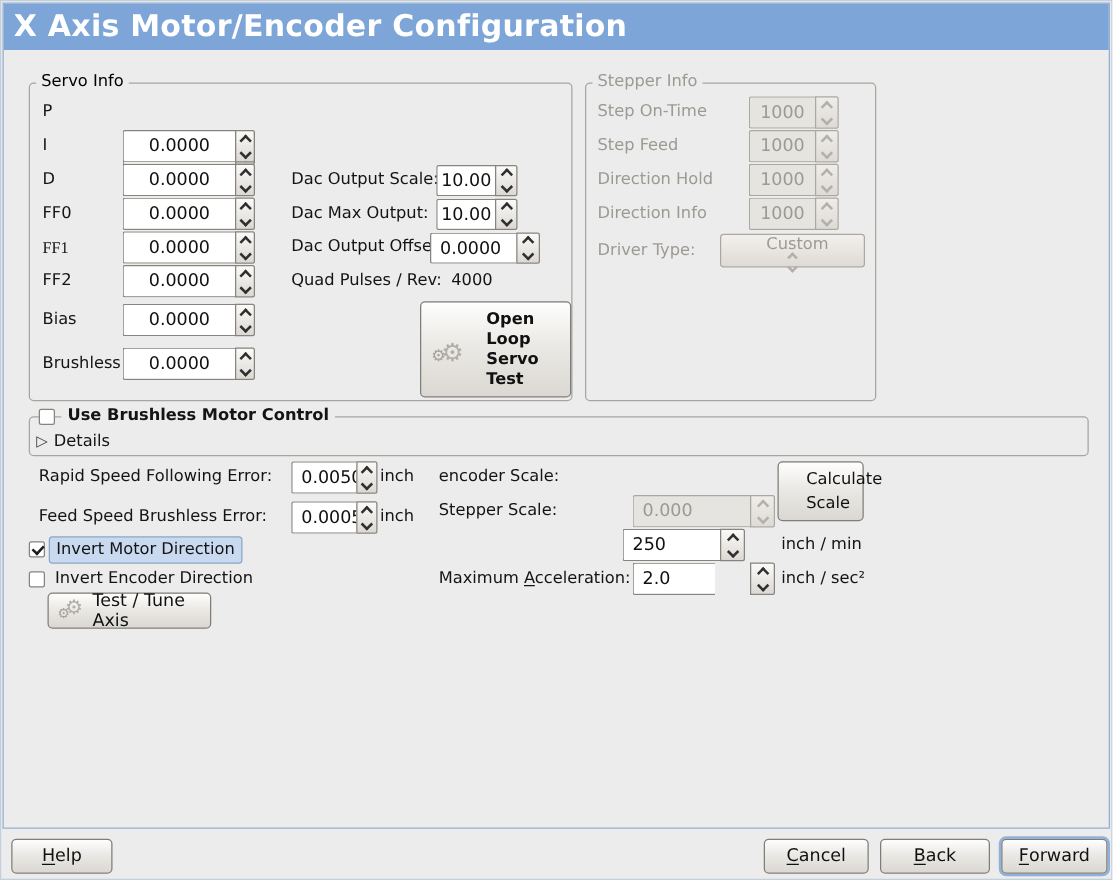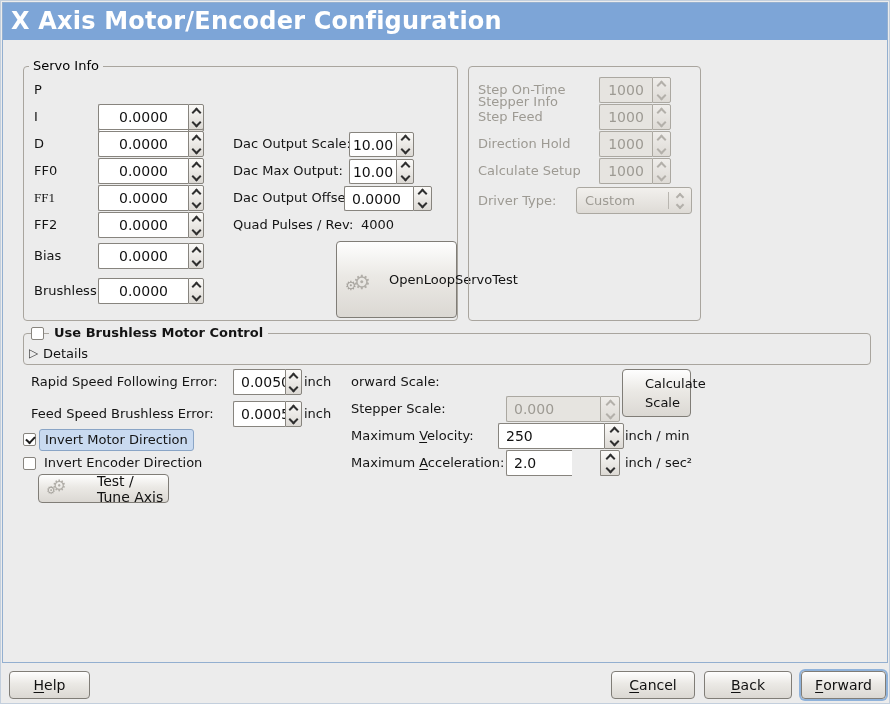--- a/index.html
+++ b/index.html
@@ -10,57 +10,57 @@
   .titlebar{position:absolute;left:2px;top:2px;width:884px;height:37px;background:#7da5d7;}
   .title{display:block;line-height:37px;padding-left:8px;font-size:24px;font-weight:bold;color:#ffffff;
          letter-spacing:0.2px;}
   .lbl{position:absolute;height:26px;line-height:26px;font-size:13px;color:#141414;white-space:nowrap;}
   .lbl.b{font-weight:bold;}
   .lbl.dis{color:#9d9a93;}
   .mn{text-decoration:underline;text-underline-offset:2px;}
   .frame{position:absolute;border:1px solid #a9a59e;border-radius:4px;}
   .legend{position:absolute;height:16px;line-height:16px;font-size:13px;background:#ececec;
           padding:0 4px;white-space:nowrap;}
-  .legend.dis{color:#9d9a93;margin-top:36px;}
+  .legend.dis{color:#9d9a93;}
   
   .spin{position:absolute;display:flex;height:26px;box-sizing:border-box;}
   .entry{box-sizing:border-box;height:100%;background:#fff;border:1px solid #87847e;border-right:none;
          border-radius:2px 0 0 2px;font-size:14px;color:#111;display:flex;align-items:center;overflow:hidden;}
   .entry.c{justify-content:center;}
   .entry.l{padding-left:7px;}
   .sbtns{box-sizing:border-box;height:100%;border:1px solid #87847e;border-radius:0 2px 2px 0;
          background:linear-gradient(#fbfaf8,#dcd9d4);display:flex;flex-direction:column;}
   .sb{flex:1;display:flex;align-items:center;justify-content:center;}
   .chu,.chd{width:5px;height:5px;border:solid #2f2f2f;border-width:2px 2px 0 0;display:block;}
   .chu{transform:rotate(-45deg);margin-top:2px;}
   .chd{transform:rotate(135deg);margin-bottom:2px;}
   .spin.dis .entry{background:#e6e4e0;color:#9d9a93;border-color:#aba8a1;}
   .spin.dis .sbtns{border-color:#aba8a1;background:linear-gradient(#efedea,#dedbd6);}
   .spin.dis .chu,.spin.dis .chd{border-color:#b3b0aa;}
   
   .combo{position:absolute;box-sizing:border-box;display:flex;align-items:center;
          border:1px solid #aba8a1;border-radius:3px;background:linear-gradient(#f2f0ed,#dedbd6);
-         font-size:13px;color:#9d9a93;}
+         font-size:13px;color:#9d9a93;flex-direction:column;}
   .combo .ctext{flex:1;padding-left:8px;}
   .combo .csep{width:1px;height:70%;background:#b9b6b0;}
   .combo .carr{width:22px;display:flex;flex-direction:column;align-items:center;justify-content:center;gap:2px;}
   .combo .chu,.combo .chd{width:4px;height:4px;border-color:#b3b0aa;margin:0;}
   
   .chk{position:absolute;width:13px;height:13px;box-sizing:border-box;background:#fff;
        border:1px solid #87847e;border-radius:2px;}
   .chk.checked::after{content:"";position:absolute;left:2px;top:2px;width:7px;height:4px;
        border-left:2px solid #1c1c1c;border-bottom:2px solid #1c1c1c;transform:rotate(-47deg);}
   .hl{background:#c9daf0;border:1px solid #8aa5c6;border-radius:3px;}
   
   .btn{position:absolute;box-sizing:border-box;border:1px solid #807d77;border-radius:4px;
        background:linear-gradient(#fefefe,#ebe9e5 45%,#dbd8d3);font-size:14px;color:#111;
        display:flex;align-items:center;justify-content:center;cursor:default;}
   .btn.focus{box-shadow:0 0 0 2px #8fb2da;}
   .olbtn{justify-content:flex-start;padding-left:8px;}
-  .ol-lines{display:flex;flex-direction:row;margin-left:14px;font-size:13px;line-height:16px;}
+  .ol-lines{display:flex;flex-direction:column;margin-left:14px;font-size:13px;line-height:16px;font-weight:bold;}
   .calc{flex-direction:column;align-items:flex-start;justify-content:center;padding-left:22px;
         font-size:13px;line-height:19px;}
   .gears{position:relative;width:30px;height:36px;flex:0 0 auto;}
   .gears::before{content:"\2699";position:absolute;left:8px;top:8px;font-size:20px;color:#b1aea8;}
   .gears::after{content:"\2699";position:absolute;left:0px;top:16px;font-size:13px;color:#a5a29c;}
   .gears.small{width:26px;height:26px;}
   .gears.small::before{left:6px;top:0px;font-size:16px;}
   .gears.small::after{left:0px;top:8px;font-size:11px;}
   .tri{display:inline-block;width:14px;font-size:12px;color:#3a3a3a;}
   .tri::before{content:"\25B7";}
@@ -272,21 +272,21 @@
     <div class="sbtns" style="width:19px;">
         <div class="sb">
           <i class="chu"></i>
         </div>
         <div class="sb">
           <i class="chd"></i>
         </div>
       </div>
   </div>
 
-  <div class="lbl dis" style="left:477px;top:157px;">Calculate Setup</div>
+  <div class="lbl dis" style="left:477px;top:157px;">Direction Info</div>
   <div class="spin dis" style="left:598px;top:157px;width:72px;">
     <div class="entry c" style="flex:1;">1000</div>
     <div class="sbtns" style="width:19px;">
         <div class="sb">
           <i class="chu"></i>
         </div>
         <div class="sb">
           <i class="chd"></i>
         </div>
       </div>
@@ -331,43 +331,40 @@
         <div class="sb">
           <i class="chu"></i>
         </div>
         <div class="sb">
           <i class="chd"></i>
         </div>
       </div>
   </div>
   <div class="unit" style="left:303px;top:400px;">inch</div>
 
-  <div class="lbl" style="left:350px;top:368px;">orward Scale:</div>
+  <div class="lbl" style="left:350px;top:368px;">encoder Scale:</div>
   <div class="btn calc" style="left:621px;top:368px;width:69px;height:48px;">
     <span>Calculate</span>
     <span>Scale</span>
   </div>
 
   <div class="lbl" style="left:350px;top:395px;">Stepper Scale:</div>
   <div class="spin dis" style="left:505px;top:395px;width:114px;">
     <div class="entry l" style="flex:1;">0.000</div>
     <div class="sbtns" style="width:20px;">
         <div class="sb">
           <i class="chu"></i>
         </div>
         <div class="sb">
           <i class="chd"></i>
         </div>
       </div>
   </div>
 
-  <div class="lbl" style="left:350px;top:422px;">
-    <span>Maximum </span><span class="mn">V</span><span>elocity:</span>
-  </div>
-  <div class="spin" style="left:497px;top:422px;width:126px;">
+  <div class="spin" style="left:497px;top:422px;width:98px;">
     <div class="entry l" style="flex:1;">250</div>
     <div class="sbtns" style="width:20px;">
         <div class="sb">
           <i class="chu"></i>
         </div>
         <div class="sb">
           <i class="chd"></i>
         </div>
       </div>
   </div>
@@ -388,21 +385,21 @@
       </div>
   </div>
   <div class="unit" style="left:624px;top:449px;">inch / sec²</div>
 
   <div class="chk checked" style="left:22px;top:432px;"></div>
   <div class="lbl hl" style="left:38px;top:428px;height:20px;line-height:20px;padding:0 5px;">Invert Motor Direction</div>
 
   <div class="chk" style="left:22px;top:456px;"></div>
   <div class="lbl" style="left:43px;top:452px;height:20px;line-height:20px;">Invert Encoder Direction</div>
 
-  <div class="btn" style="left:37px;top:473px;width:131px;height:29px;justify-content:flex-start;padding-left:7px;gap:23px;">
+  <div class="btn" style="left:37px;top:473px;width:131px;height:29px;justify-content:flex-start;padding-left:7px;">
     <span class="gears small"></span>
     <span style="margin-left:2px;">Test / Tune Axis</span>
   </div>
 
   <div class="btn" style="left:8px;top:670px;width:81px;height:28px;">
     <span class="mn">H</span>
       <span>elp</span>
   </div>
   <div class="btn" style="left:610px;top:670px;width:84px;height:28px;">
     <span class="mn">C</span>

